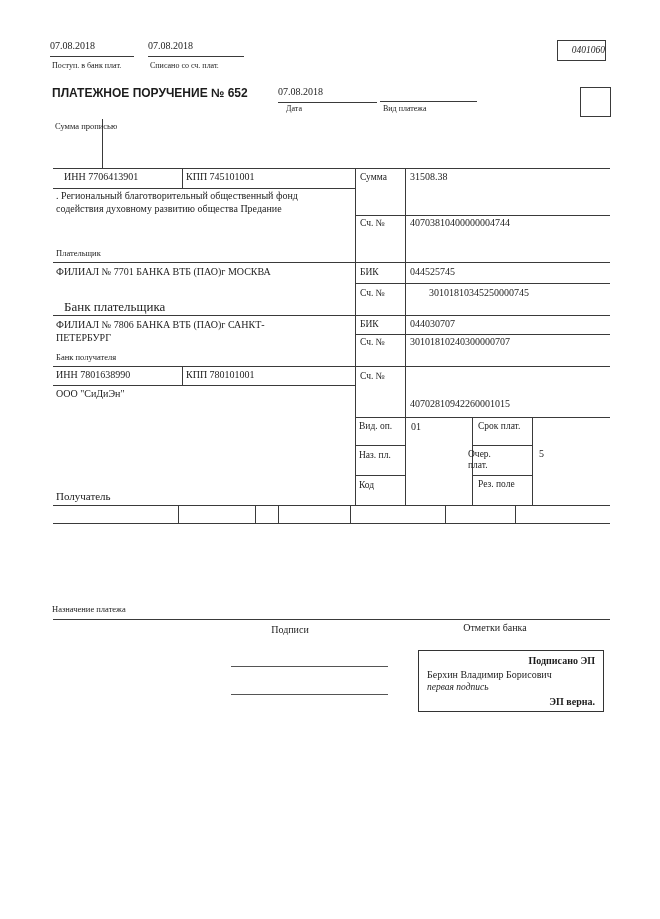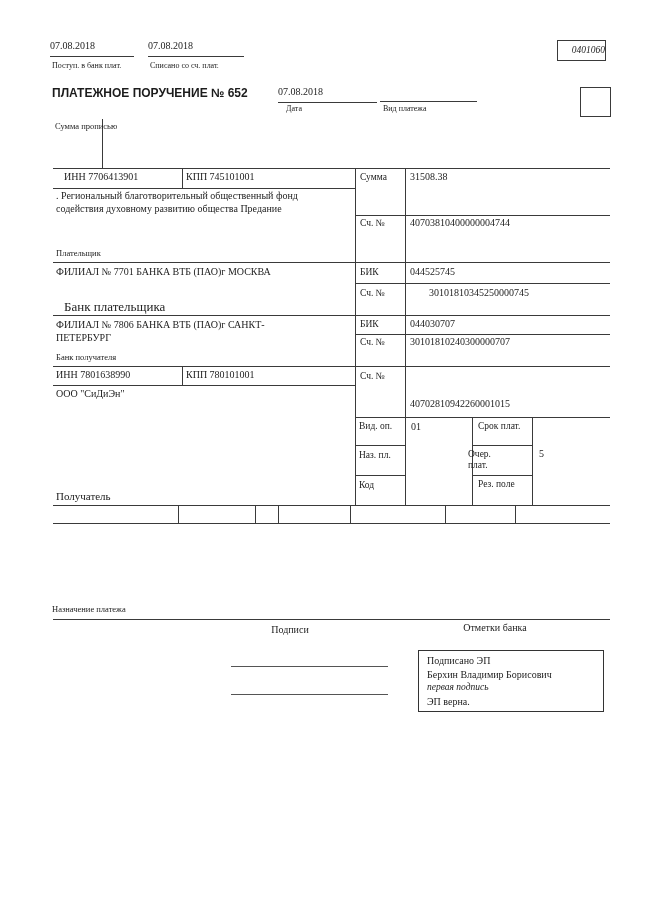--- a/index.html
+++ b/index.html
@@ -15,21 +15,21 @@
   .wrap{white-space:normal;}
   .small{font-size:8px;line-height:9px;white-space:nowrap;color:#222;}
   .cell-label{font-size:9.5px;line-height:11px;}
   .title{font-family:"Liberation Sans","DejaVu Sans",sans-serif;font-weight:bold;font-size:12px;white-space:nowrap;}
   .ubox{border-bottom:1px solid #3a3a3a;}
   .codebox{border:1px solid #3a3a3a;text-align:right;font-size:9.5px;line-height:18px;font-style:italic;}
   .checkbox{border:1px solid #3a3a3a;}
   .stamp{border:2px solid #2323cd;color:#2323cd;font-size:10px;line-height:13px;padding:5px 7px;box-sizing:border-box;}
   .stamp .gap{margin-top:12px;}
   .esign{border:1px solid #333;box-sizing:border-box;padding:3px 8px;font-size:10px;line-height:13.5px;}
-  .esign .c{text-align:left;font-weight:normal;}
+  .esign .c{text-align:right;font-weight:bold;}
   .esign .it{font-style:italic;font-size:9.5px;}
   .sigline{position:absolute;height:0;border-top:1px solid #555;}
 </style>
 </head>
 <body>
 
 <div class="page">
 
   <div class="abs t10 ubox" style="left:50px;top:40px;width:84px;padding-bottom:3px;">07.08.2018</div>
   <div class="abs small" style="left:52px;top:61px;">Поступ. в банк плат.</div>

